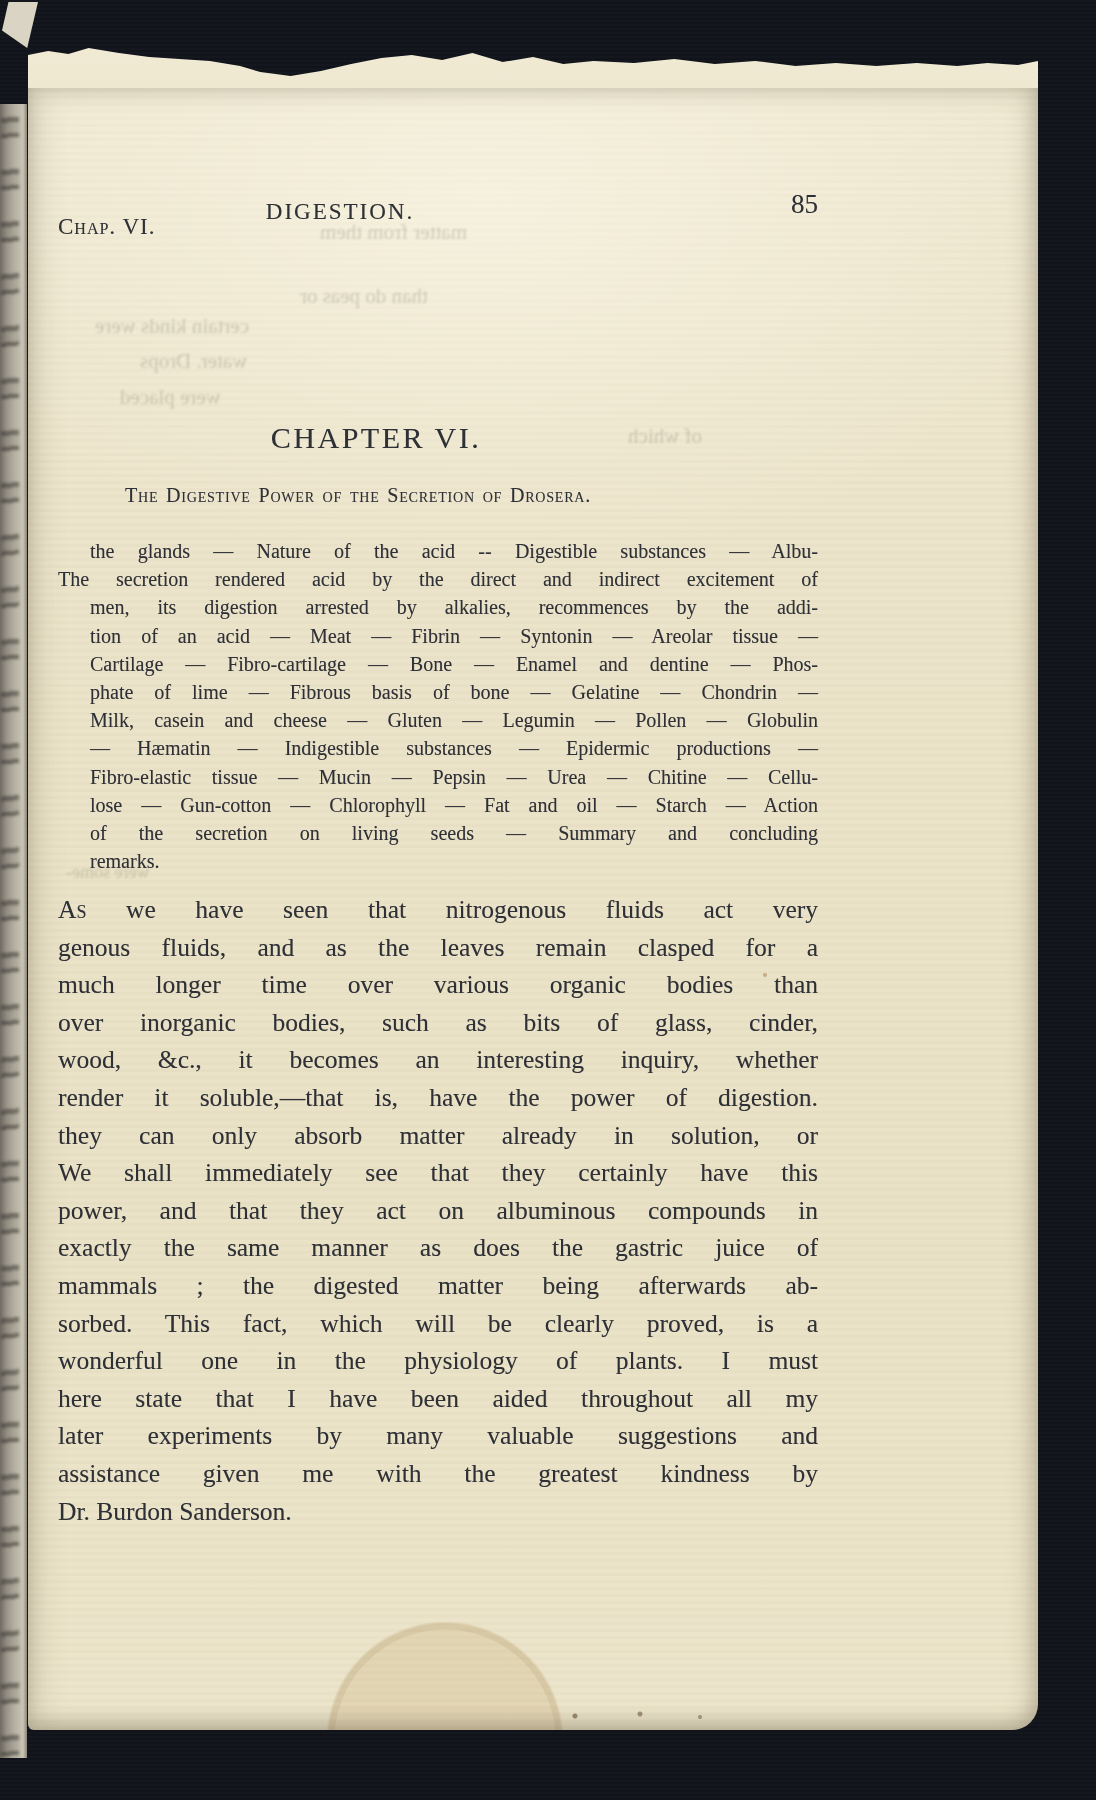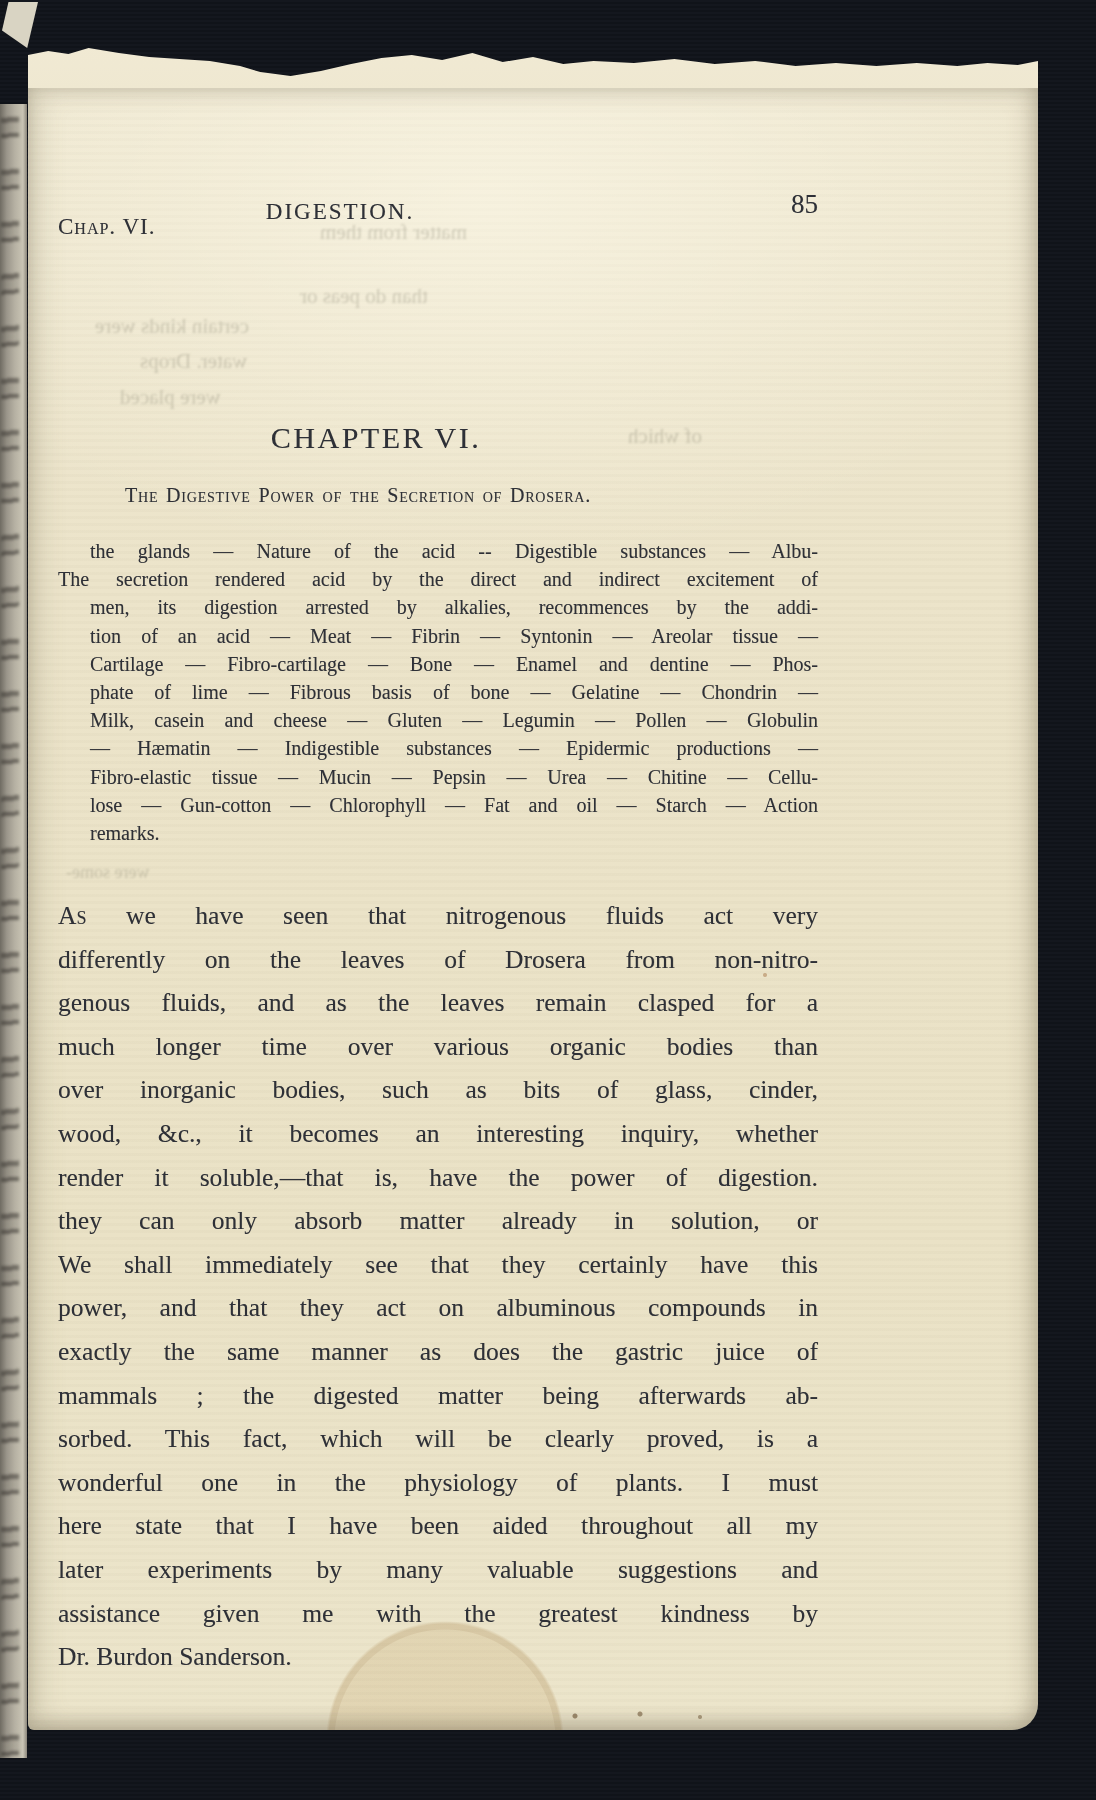--- a/index.html
+++ b/index.html
@@ -64,21 +64,21 @@
   .sect-head{position:absolute;left:58px;top:484px;width:760px;text-align:center;
     transform:translateX(-80px);font-size:20px;font-variant:small-caps;
     letter-spacing:.8px;word-spacing:2px;}
 
   .argument{position:absolute;left:58px;top:537px;width:760px;font-size:20px;}
   .argument .line{height:28.2px;line-height:28.2px;white-space:nowrap;}
   .argument .line.j{white-space:normal;text-align:justify;text-align-last:justify;}
   .argument .line.ind{padding-left:32px;}
 
   .bodytxt{position:absolute;left:58px;top:891px;width:760px;font-size:25.5px;}
-  .bodytxt .line{height:37.6px;line-height:37.6px;white-space:nowrap;margin-top:6px;}
+  .bodytxt .line{height:37.6px;line-height:37.6px;white-space:nowrap;}
   .bodytxt .line.j{white-space:normal;text-align:justify;text-align-last:justify;}
   .lead{font-variant:small-caps;}
 </style>
 </head>
 <body>
 
 <div class="stage">
 
   <div class="edge-strip">
     <div class="marks"></div>
@@ -109,26 +109,26 @@
     <div class="line j ind">the glands — Nature of the acid -- Digestible substances — Albu-</div>
     <div class="line j">The secretion rendered acid by the direct and indirect excitement of</div>
     <div class="line j ind">men, its digestion arrested by alkalies, recommences by the addi-</div>
     <div class="line j ind">tion of an acid — Meat — Fibrin — Syntonin — Areolar tissue —</div>
     <div class="line j ind">Cartilage — Fibro-cartilage — Bone — Enamel and dentine — Phos-</div>
     <div class="line j ind">phate of lime — Fibrous basis of bone — Gelatine — Chondrin —</div>
     <div class="line j ind">Milk, casein and cheese — Gluten — Legumin — Pollen — Globulin</div>
     <div class="line j ind">— Hæmatin — Indigestible substances — Epidermic productions —</div>
     <div class="line j ind">Fibro-elastic tissue — Mucin — Pepsin — Urea — Chitine — Cellu-</div>
     <div class="line j ind">lose — Gun-cotton — Chlorophyll — Fat and oil — Starch — Action</div>
+    <div class="line j ind">of the secretion on living seeds — Summary and concluding</div>
     <div class="line ind">remarks.</div>
   </div>
 
   <div class="bodytxt ink">
     <div class="line j"><span class="lead">As</span> <span>we have seen that nitrogenous fluids act very</span></div>
-    <div class="line j">differently on the leaves of Drosera from non-nitro-</div>
     <div class="line j">genous fluids, and as the leaves remain clasped for a</div>
     <div class="line j">much longer time over various organic bodies than</div>
     <div class="line j">over inorganic bodies, such as bits of glass, cinder,</div>
     <div class="line j">wood, &amp;c., it becomes an interesting inquiry, whether</div>
     <div class="line j">render it soluble,—that is, have the power of digestion.</div>
     <div class="line j">they can only absorb matter already in solution, or</div>
     <div class="line j">We shall immediately see that they certainly have this</div>
     <div class="line j">power, and that they act on albuminous compounds in</div>
     <div class="line j">exactly the same manner as does the gastric juice of</div>
     <div class="line j">mammals ; the digested matter being afterwards ab-</div>

